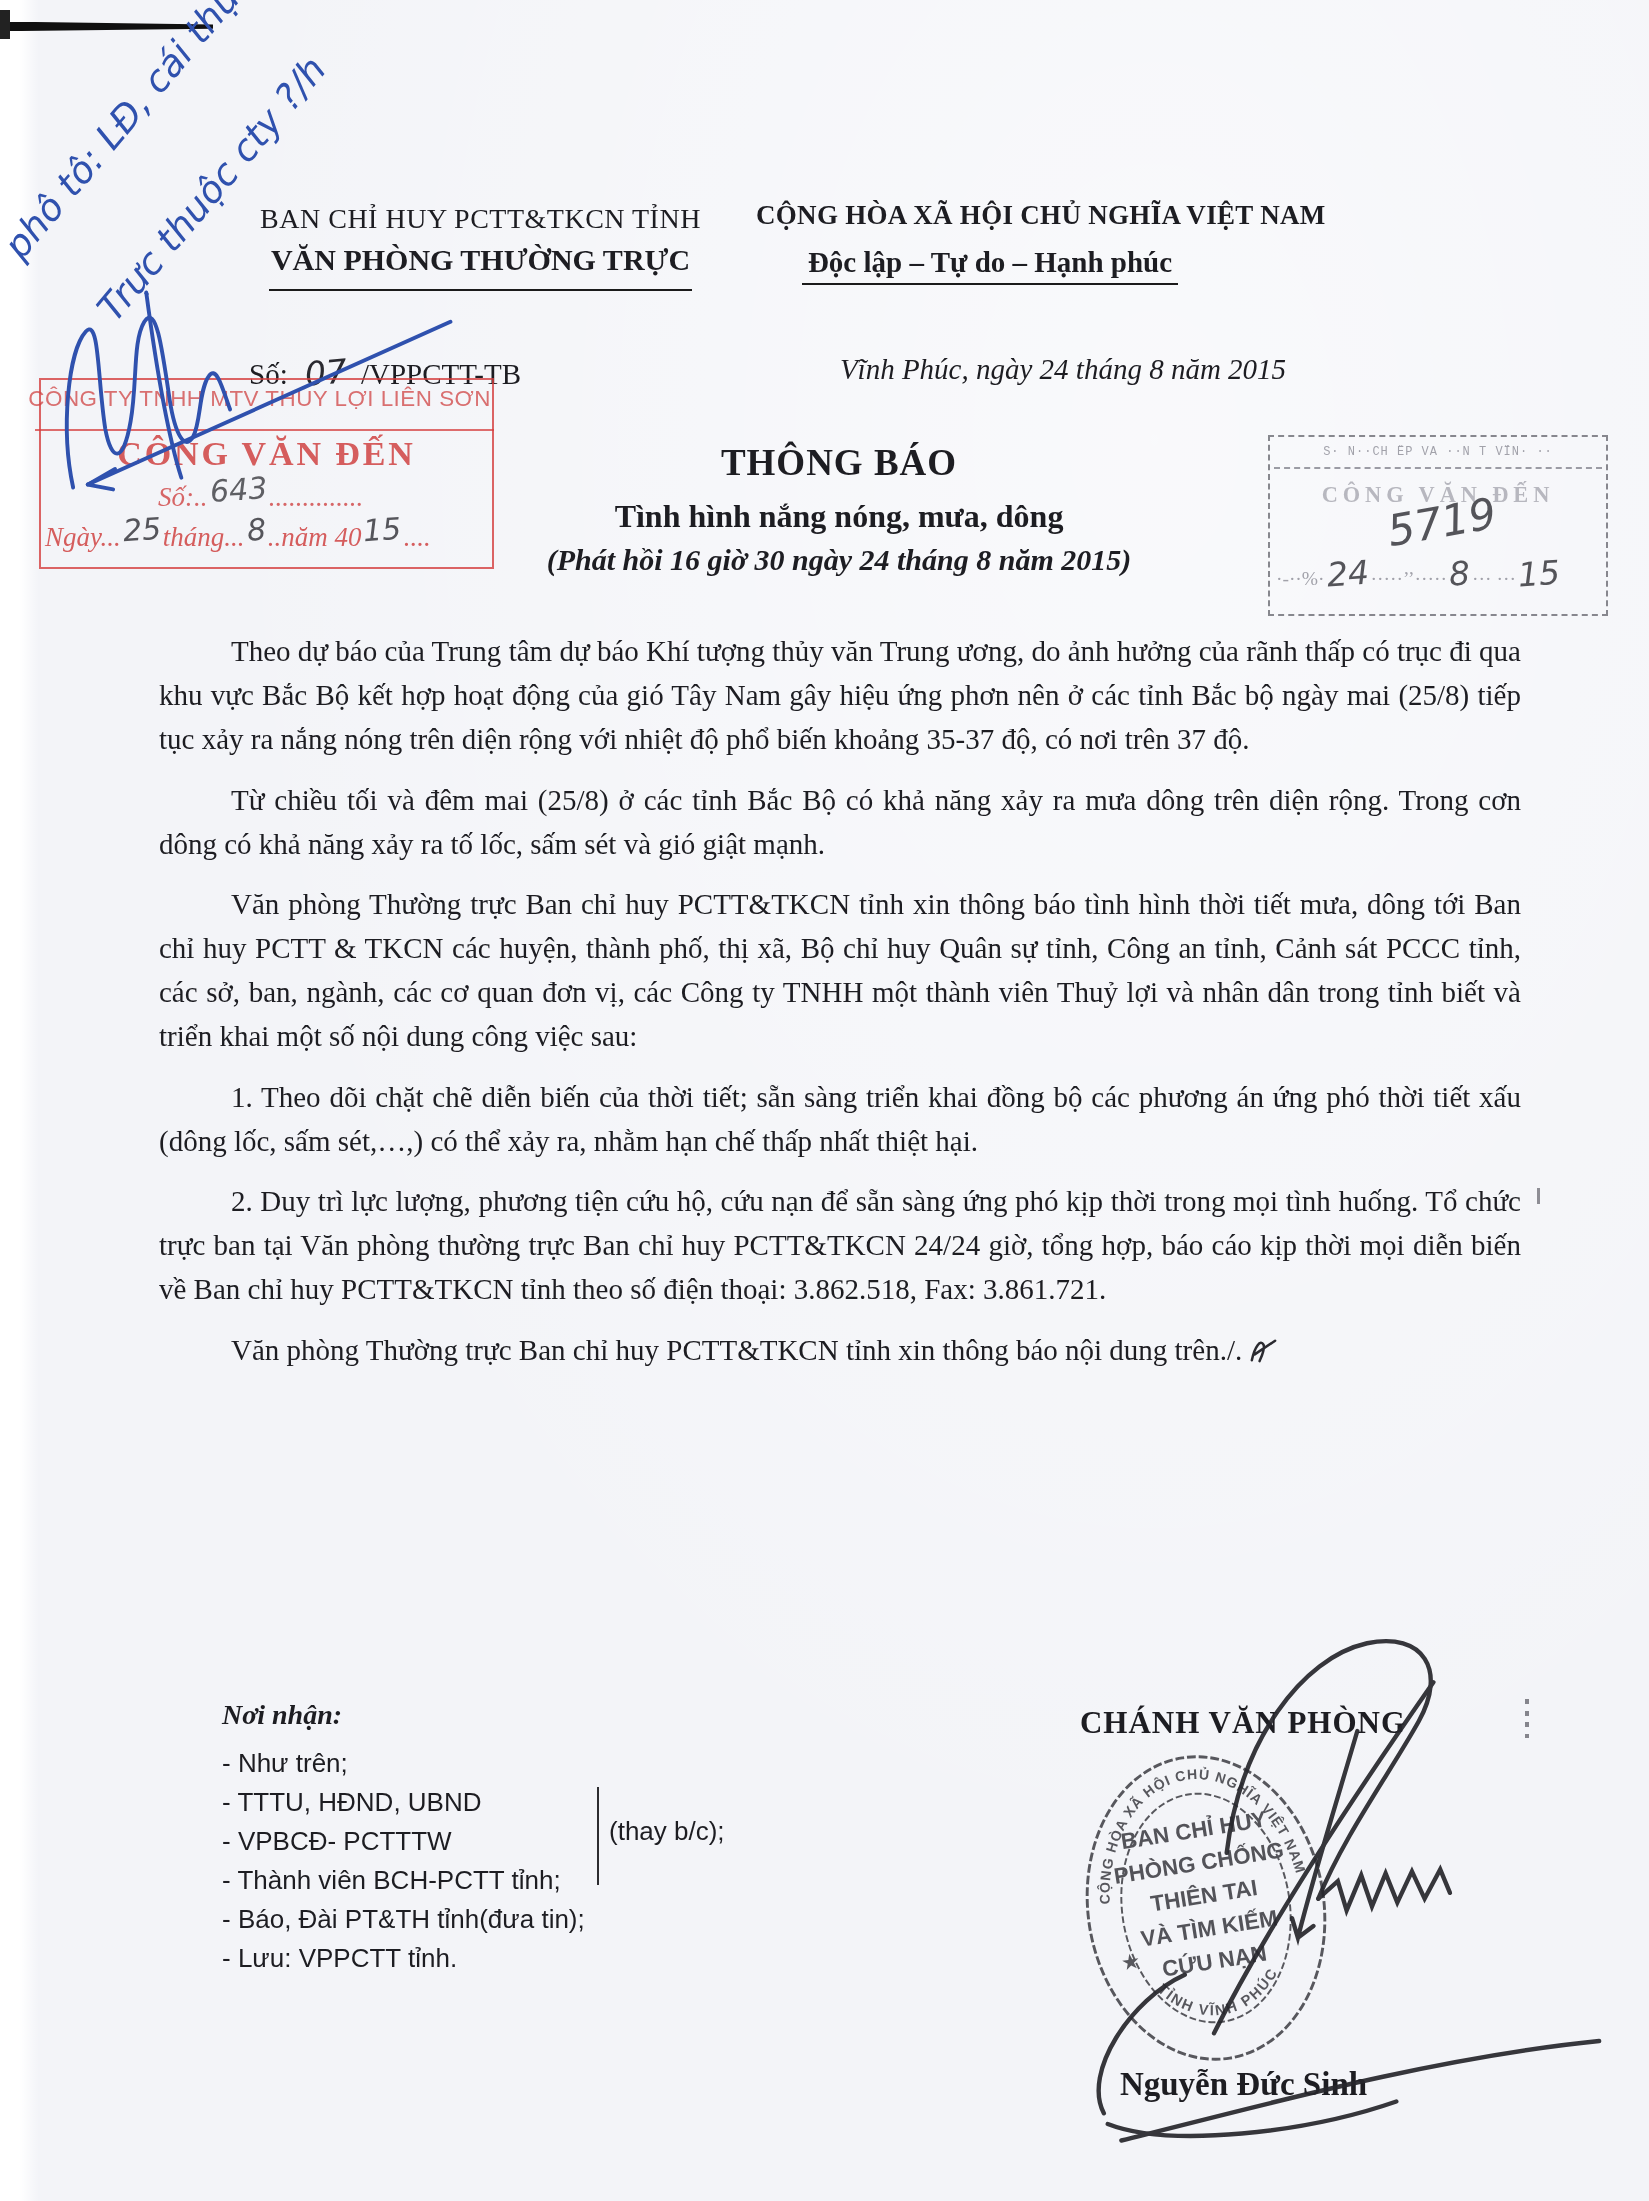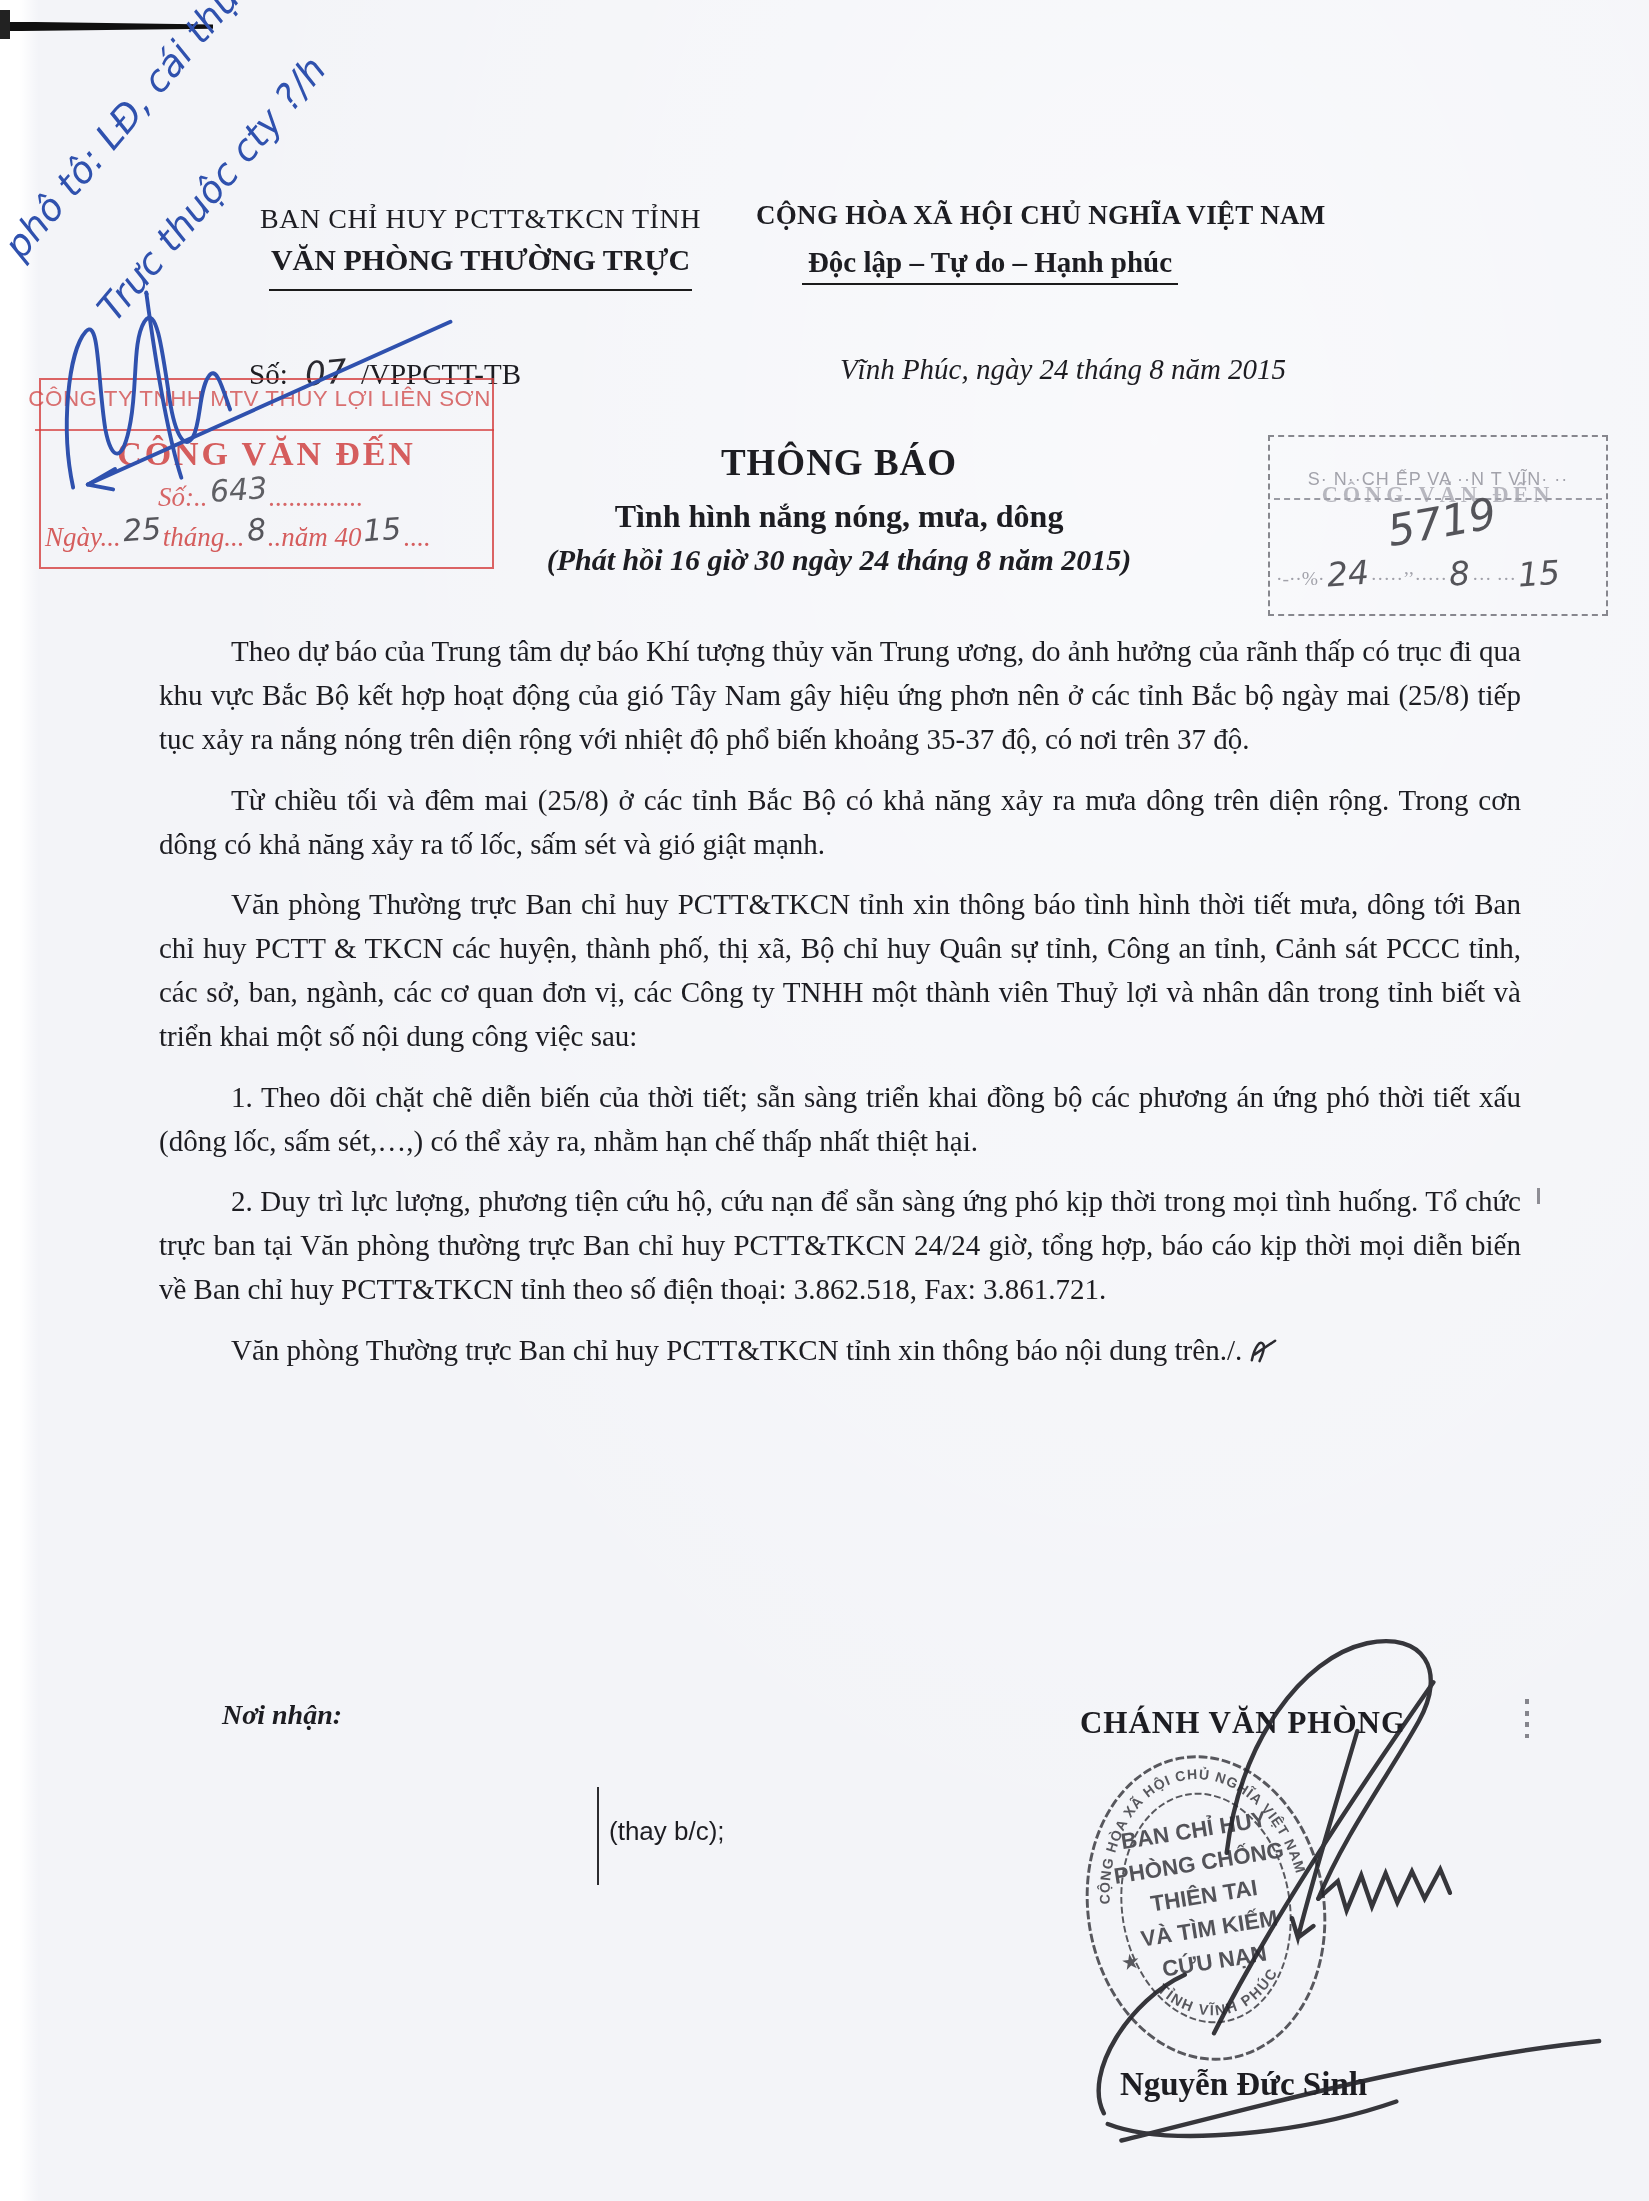--- a/index.html
+++ b/index.html
@@ -48,23 +48,23 @@
     font-family:"Liberation Sans","DejaVu Sans",sans-serif;opacity:.75;letter-spacing:0.5px;}
   .rs-title{position:absolute;left:0;right:0;top:55px;font-size:34px;font-weight:bold;letter-spacing:2.9px;opacity:.85;}
   .rs-so{position:absolute;left:117px;top:98px;font-size:27px;font-style:italic;opacity:.8;white-space:nowrap;}
   .rs-ngay{position:absolute;left:3.9px;top:138px;font-size:27px;font-style:italic;opacity:.85;white-space:nowrap;}
   .rs-hw{font-family:"DejaVu Sans",sans-serif;font-style:italic;color:#3a3a40;opacity:1;
     display:inline-block;font-size:30px;transform:rotate(-4deg);position:relative;top:-5.9px;margin:0 2px;}
 
   
   .tstamp{left:1268px;top:435px;width:336px;height:177px;border:2px dashed #6c6c74;
     opacity:.8;z-index:3;color:#8d8d97;}
-  .ts-head{position:absolute;left:3.9px;right:3.9px;top:7.8px;font-size:18px;letter-spacing:1px;
+  .ts-head{position:absolute;left:3.9px;right:3.9px;top:7.8px;font-size:12px;letter-spacing:1px;
     white-space:nowrap;overflow:hidden;filter:blur(0.4px);
-    font-family:Liberation Sans, sans-serif;border-bottom:2px dashed #85858f;padding-bottom:7.8px;margin-top:24px;}
+    font-family:Liberation Mono, monospace;border-bottom:2px dashed #85858f;padding-bottom:7.8px;}
   .ts-title{position:absolute;left:0;right:0;top:45px;font-size:22.4px;font-weight:bold;
     letter-spacing:4.9px;filter:blur(0.7px);opacity:.75;}
   .ts-num{position:absolute;left:117px;top:60px;font-size:43px;transform:rotate(-10deg);color:#2c2c32;}
   .ts-date{position:absolute;left:5.9px;top:117px;font-size:19.5px;white-space:nowrap;filter:blur(0.3px);}
   .ts-date .rs-hw{font-size:33px;color:#2c2c32;top:0;}
 
   
   .titleblk{left:137px;top:441px;width:1404px;z-index:2;}
   .t1{font-size:37px;font-weight:bold;letter-spacing:1px;}
   .t2{font-size:32px;font-weight:bold;margin-top:14px;}
@@ -149,20 +149,28 @@
     <p>Từ chiều tối và đêm mai (25/8) ở các tỉnh Bắc Bộ có khả năng xảy ra mưa dông trên diện rộng. Trong cơn dông có khả năng xảy ra tố lốc, sấm sét và gió giật mạnh.</p>
     <p>Văn phòng Thường trực Ban chỉ huy PCTT&amp;TKCN tỉnh xin thông báo tình hình thời tiết mưa, dông tới Ban chỉ huy PCTT &amp; TKCN các huyện, thành phố, thị xã, Bộ chỉ huy Quân sự tỉnh, Công an tỉnh, Cảnh sát PCCC tỉnh, các sở, ban, ngành, các cơ quan đơn vị, các Công ty TNHH một thành viên Thuỷ lợi và nhân dân trong tỉnh biết và triển khai một số nội dung công việc sau:</p>
     <p>1. Theo dõi chặt chẽ diễn biến của thời tiết; sẵn sàng triển khai đồng bộ các phương án ứng phó thời tiết xấu (dông lốc, sấm sét,…,) có thể xảy ra, nhằm hạn chế thấp nhất thiệt hại.</p>
     <p>2. Duy trì lực lượng, phương tiện cứu hộ, cứu nạn để sẵn sàng ứng phó kịp thời trong mọi tình huống. Tổ chức trực ban tại Văn phòng thường trực Ban chỉ huy PCTT&amp;TKCN 24/24 giờ, tổng hợp, báo cáo kịp thời mọi diễn biến về Ban chỉ huy PCTT&amp;TKCN tỉnh theo số điện thoại: 3.862.518, Fax: 3.861.721.</p>
     <p><span>Văn phòng Thường trực Ban chỉ huy PCTT&amp;TKCN tỉnh xin thông báo nội dung trên./.</span><svg class="pen-tick" width="33" height="33" viewBox="0 0 34 34">
           <path d="M6 28 C9 14 15 6 18 12 C20 16 16 24 14 29 M9 22 L30 8" stroke="#2a2a30" stroke-width="2.6" fill="none" stroke-linecap="round"></path>
         </svg></p>
   </div>
 
   <div class="abs noinhan">Nơi nhận:</div>
+  <div class="abs recips">
+    <div>- Như trên;</div>
+    <div>- TTTU, HĐND, UBND</div>
+    <div>- VPBCĐ- PCTTTW</div>
+    <div>- Thành viên BCH-PCTT tỉnh;</div>
+    <div>- Báo, Đài PT&amp;TH tỉnh(đưa tin);</div>
+    <div>- Lưu: VPPCTT tỉnh.</div>
+  </div>
   <div class="abs bracket-line"></div>
   <div class="abs bracket-note">(thay b/c);</div>
 
   <div class="abs signer-title ctr nowrap">CHÁNH VĂN PHÒNG</div>
   <div class="abs signer-name ctr nowrap">Nguyễn Đức Sinh</div>
 
   <svg class="abs seal-svg" width="302" height="380" viewBox="0 0 310 390">
     <g transform="rotate(-9 155 195)" fill="none" stroke="#3c3c42" opacity="0.85">
       <ellipse cx="155" cy="195" rx="121" ry="156" stroke-width="3" stroke-dasharray="9 3"></ellipse>
       <ellipse cx="155" cy="195" rx="86" ry="118" stroke-width="2" stroke-dasharray="7 3"></ellipse>

